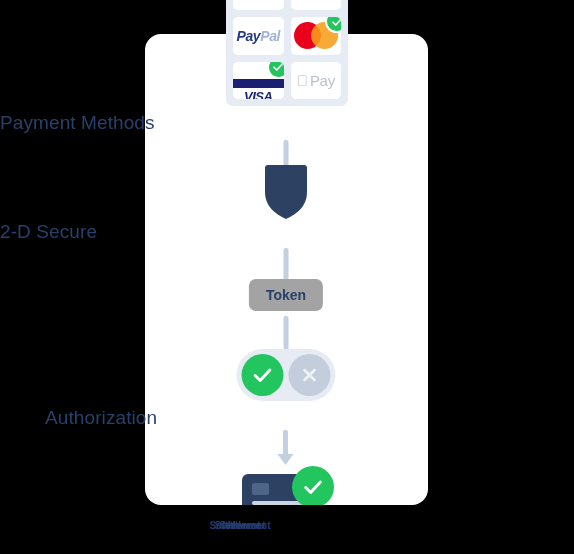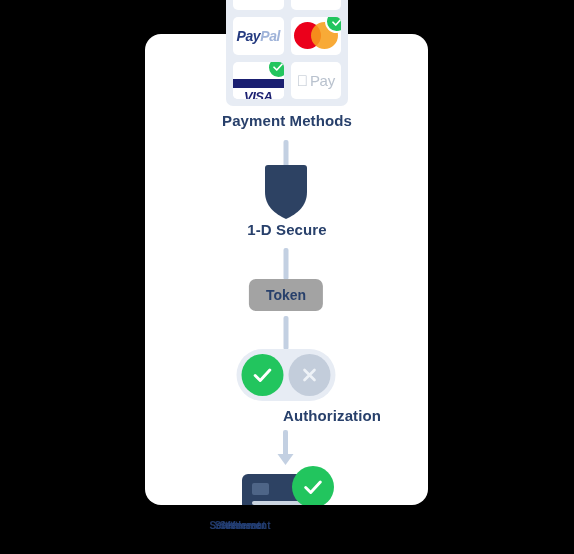--- a/index.html
+++ b/index.html
@@ -11,22 +11,22 @@
   #stage{position:absolute;inset:0;width:574px;height:554px;}
 
   
   .backdrop{
     position:absolute;left:145px;top:34px;width:283px;height:471px;
     background:#FFFFFF;border-radius:16px;
   }
 
   
   .flow-label{
-    position:absolute;width:100%;text-align:center;
-    font-size:15px;font-weight:bold;color:#28406B;
+    position:absolute;width:100%;text-align:left;
+    font-size:19px;font-weight:normal;color:#28406B;
     letter-spacing:.1px;white-space:nowrap;
   }
 
   
   .conn{
     position:absolute;left:286px;width:5px;background:#C3D0E2;
     transform:translateX(-50%);border-radius:2px;
   }
 
   
@@ -177,21 +177,21 @@
 
   <div class="conn" style="top:140px;height:30px;"></div>
 
   <div class="shield-wrap">
     <svg class="shield" viewBox="0 0 46 56" aria-hidden="true">
       <path d="M2 4 C2 2 3 1 5 1 L41 1 C43 1 44 2 44 4 L44 28
                C44 42 34 50 23 55 C12 50 2 42 2 28 Z" fill="#2D4263"></path>
     </svg>
   </div>
 
-  <div class="flow-label" style="top:221px;">1-D Secure</div>
+  <div class="flow-label" style="top:221px;">2-D Secure</div>
 
   <div class="conn" style="top:248px;height:32px;"></div>
 
   <div class="token-box">Token</div>
 
   <div class="conn" style="top:316px;height:34px;"></div>
 
   <div class="auth-pill">
     <span class="auth-opt auth-yes">
       <svg width="22" height="22" viewBox="0 0 24 24" aria-hidden="true">

